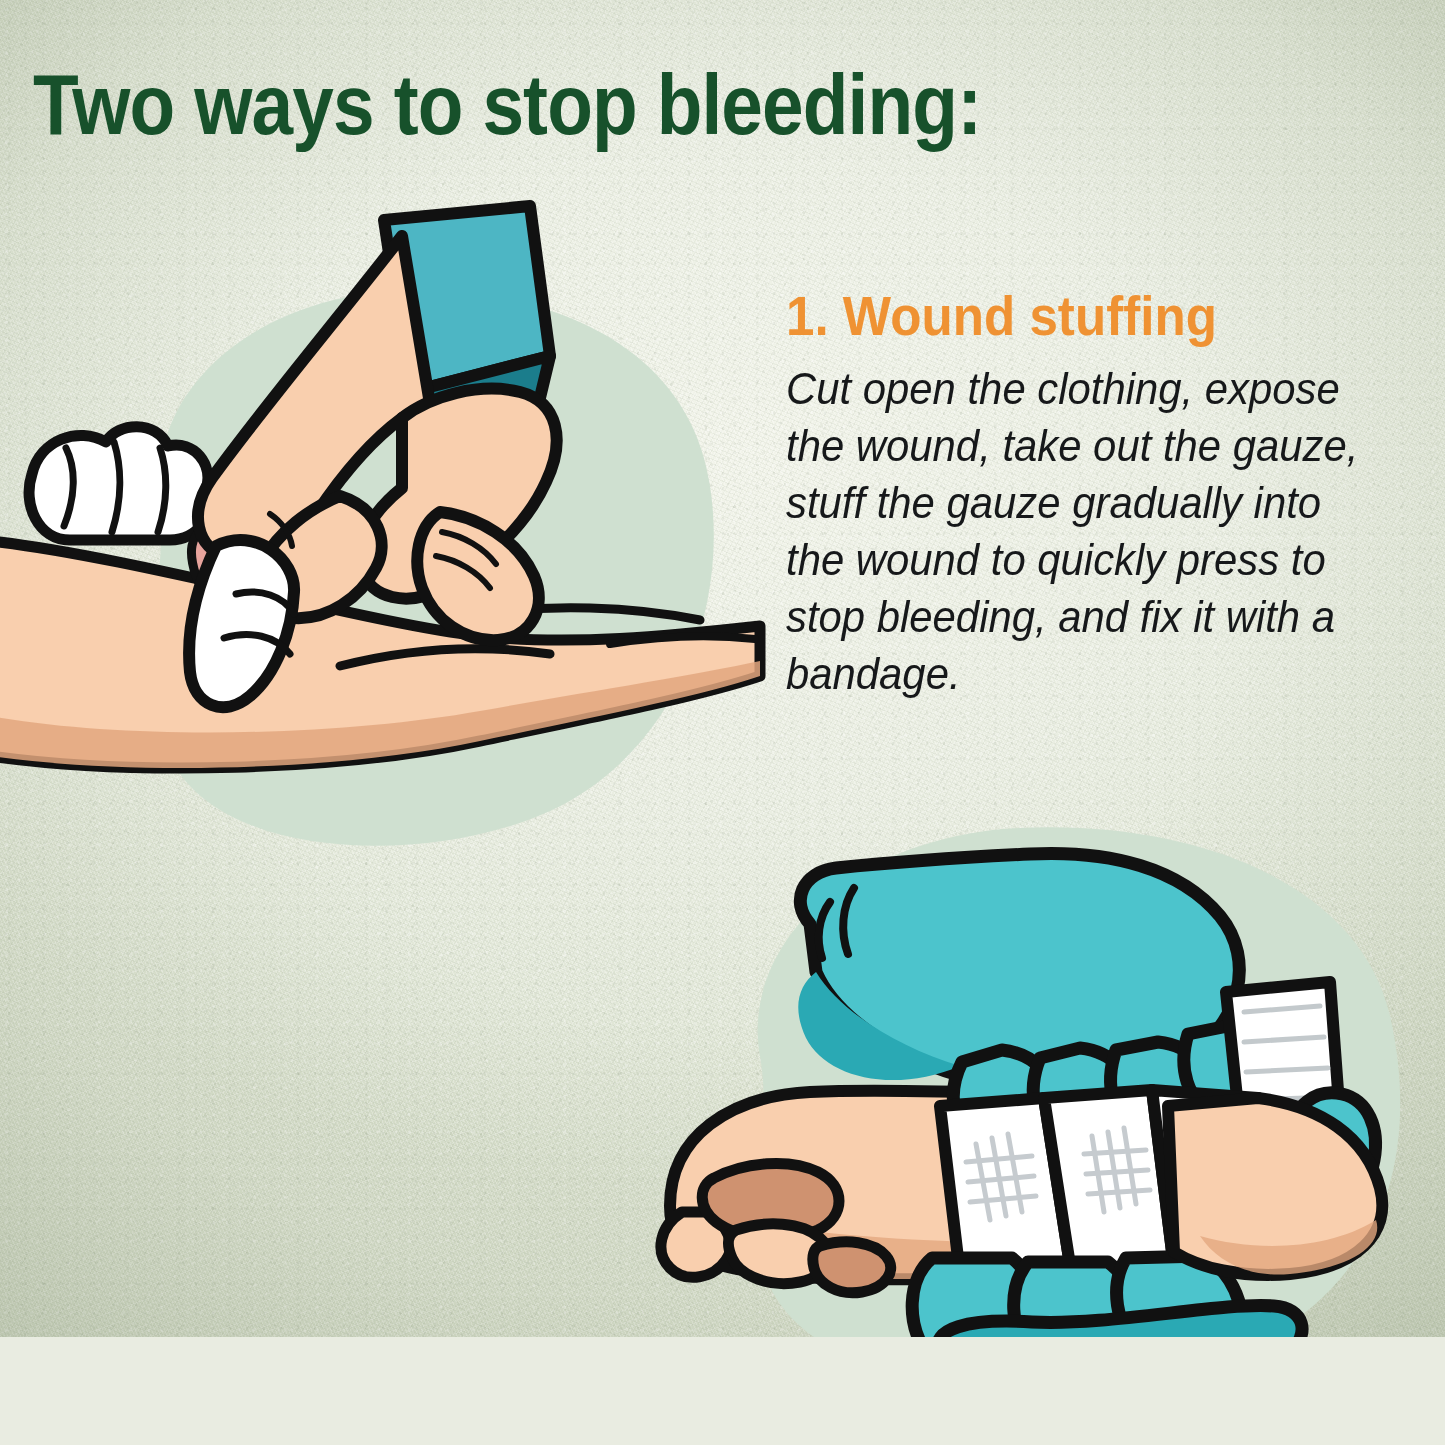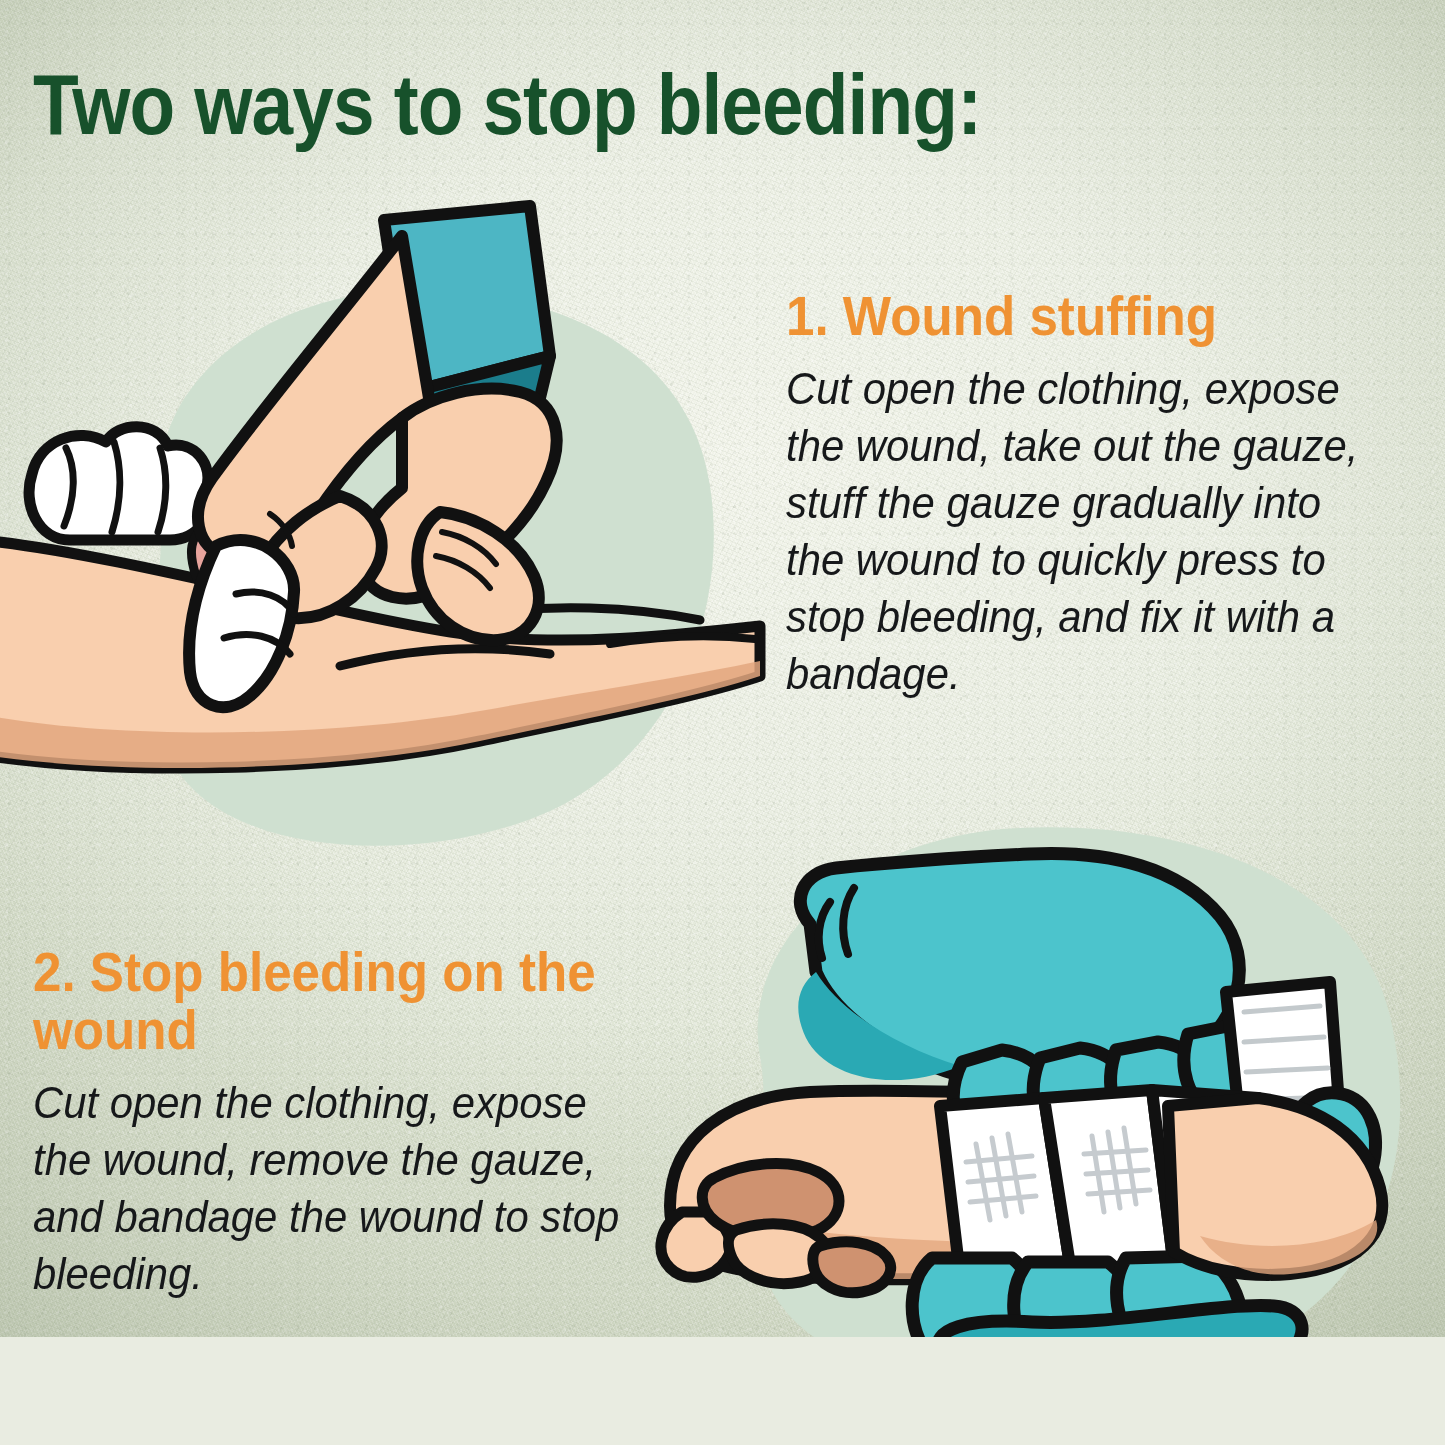--- a/index.html
+++ b/index.html
@@ -212,18 +212,14 @@
         <path d="M560 430 C616 446 688 444 736 414 C744 438 714 462 650 468 C606 472 576 454 560 430 Z" fill="#e3a77f" opacity=".8"></path>
       </g>
     </svg>
   </div>
 
   <div class="col col-right">
     <div class="sec-head">1. Wound stuffing</div>
     <div class="sec-body">Cut open the clothing, expose the wound, take out the gauze, stuff the gauze gradually into the wound to quickly press to stop bleeding, and fix it with a bandage.</div>
   </div>
 
-  <div class="col col-left">
-    <div class="sec-head">2. Stop bleeding on the wound</div>
-    <div class="sec-body">Cut open the clothing, expose the wound, remove the gauze, and bandage the wound to stop bleeding.</div>
-  </div>
 
 </div>
 
 </body></html>

